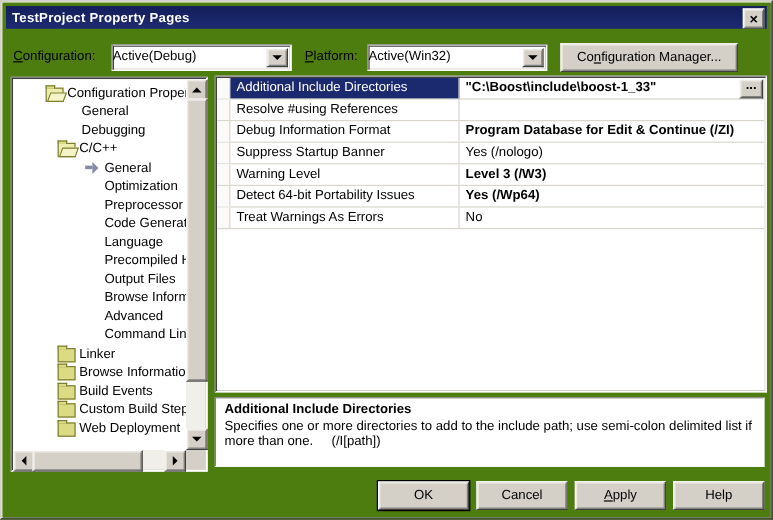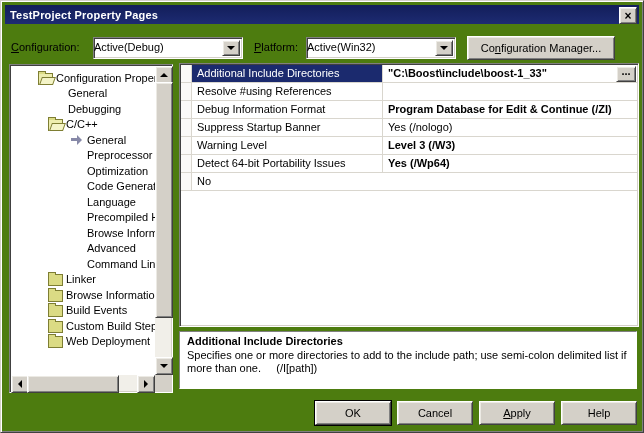--- a/index.html
+++ b/index.html
@@ -133,33 +133,36 @@
         </div>
         <div class="tree-item lvl1 hasicon">
           <span class="icon folder open"></span>
           <span>C/C++</span>
         </div>
         <div class="tree-item lvl2 hasicon">
           <span class="icon arrow"></span>
           <span>General</span>
         </div>
         <div class="tree-item lvl2">
+          <span>Optimization</span>
+        </div>
+        <div class="tree-item lvl2">
           <span>Preprocessor</span>
         </div>
         <div class="tree-item lvl2">
-          <span>Optimization</span>
-        </div>
-        <div class="tree-item lvl2">
           <span>Code Generation</span>
         </div>
         <div class="tree-item lvl2">
           <span>Language</span>
         </div>
         <div class="tree-item lvl2">
           <span>Precompiled Headers</span>
+        </div>
+        <div class="tree-item lvl2">
+          <span>Output Files</span>
         </div>
         <div class="tree-item lvl2">
           <span>Browse Information</span>
         </div>
         <div class="tree-item lvl2">
           <span>Advanced</span>
         </div>
         <div class="tree-item lvl2">
           <span>Command Line</span>
         </div>
@@ -235,20 +238,21 @@
           <span class="gname">Warning Level</span>
           <span class="gvalue b">Level 3 (/W3)</span>
         </div>
         <div class="grow">
           <span class="gmargin"></span>
           <span class="gname">Detect 64-bit Portability Issues</span>
           <span class="gvalue b">Yes (/Wp64)</span>
         </div>
         <div class="grow">
           <span class="gmargin"></span>
+          <span class="gname">Treat Warnings As Errors</span>
           <span class="gvalue">No</span>
         </div>
       </div>
   </div>
 
   <div class="desc">
     <div class="dtitle">Additional Include Directories</div>
     <div class="dtext">Specifies one or more directories to add to the include path; use semi-colon delimited list if more than one.&nbsp;&nbsp;&nbsp;&nbsp;&nbsp;(/I[path])</div>
   </div>
 

